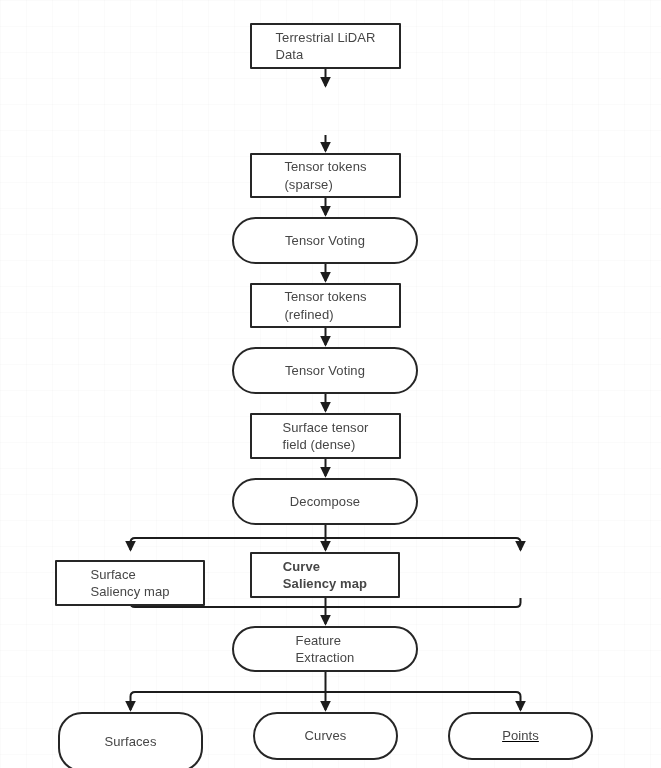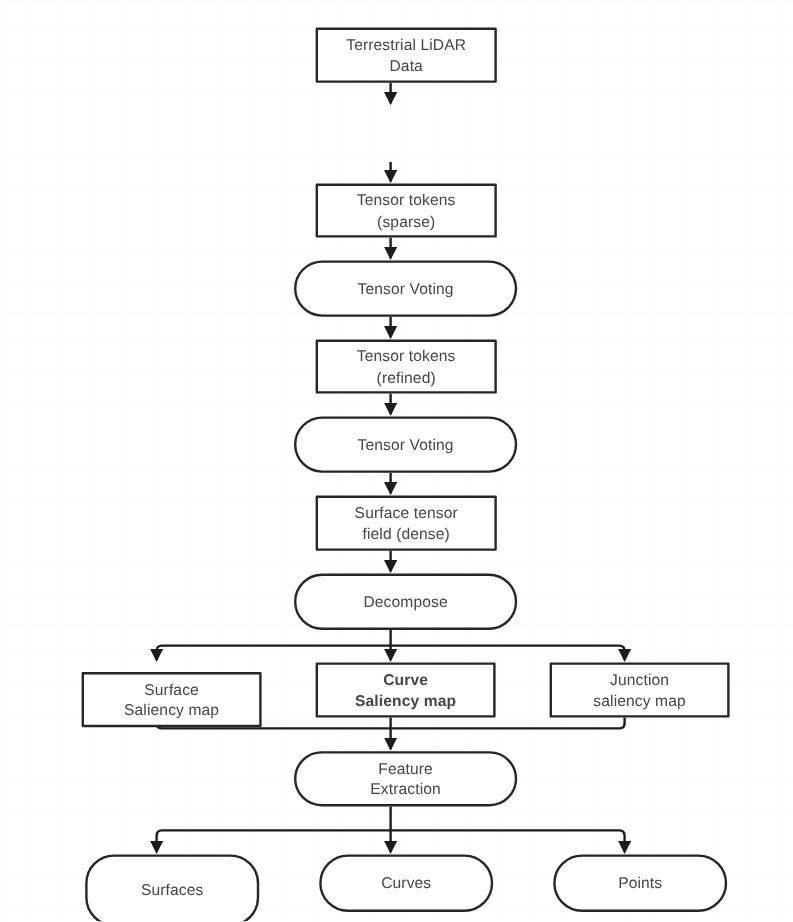--- a/index.html
+++ b/index.html
@@ -26,22 +26,21 @@
   }
   .connectors marker path { fill: #1c1c1c; stroke: none; }
   .node {
     position: absolute;
     box-sizing: border-box;
     background: #ffffff;
     border: 2px solid #262626;
     display: flex;
     align-items: center;
     justify-content: center;
-    text-align: center;
-    margin-left: 13px;
+    text-align: left;
   }
   .node .label {
     white-space: pre-line;
     font-size: 13px;
     line-height: 1.32;
     color: #464646;
     letter-spacing: 0.1px;
   }
   .rect { border-radius: 1px; }
   .stadium { border-radius: 24px; }
@@ -115,35 +114,31 @@
   <div class="node rect" style="left:55px; top:560px; width:150px; height:46px;">
     <span class="label">Surface
 Saliency map</span>
   </div>
 
   <div class="node rect" style="left:250px; top:552px; width:150px; height:46px;font-weight:bold;">
     <span class="label">Curve
 Saliency map</span>
   </div>
 
-  <div class="node rect" style="left:445px; top:552px; width:150px; height:46px;">
-    <span class="label">Junction
-saliency map</span>
-  </div>
 
   <div class="node stadium" style="left:232px; top:626px; width:186px; height:46px;">
     <span class="label">Feature
 Extraction</span>
   </div>
 
   <div class="node stadium" style="left:58px; top:712px; width:145px; height:60px;">
     <span class="label">Surfaces</span>
   </div>
 
   <div class="node stadium" style="left:253px; top:712px; width:145px; height:48px;">
     <span class="label">Curves</span>
   </div>
 
-  <div class="node stadium" style="left:448px; top:712px; width:145px; height:48px;">
+  <div class="node stadium" style="left:448px; top:712px; width:145px; height:48px;text-decoration:underline;">
     <span class="label">Points</span>
   </div>
 
 </div>
 
 </body></html>

